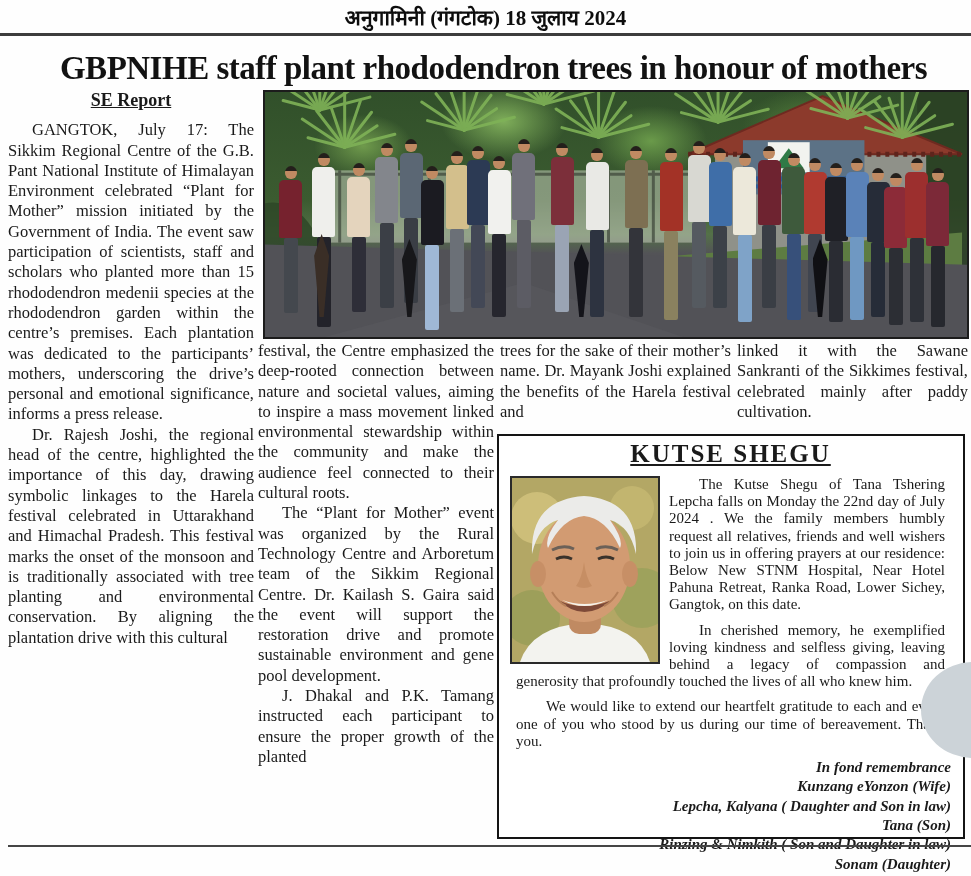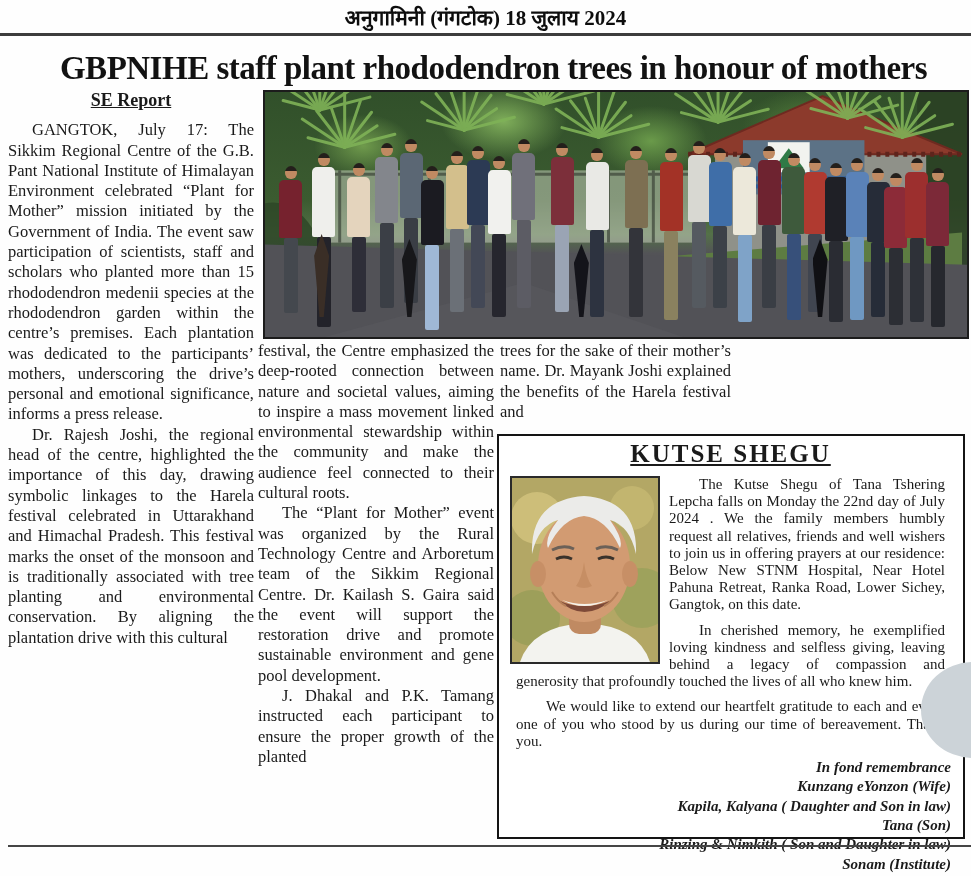--- a/index.html
+++ b/index.html
@@ -330,20 +330,23 @@
       </div>
   </div>
   <div class="col col2">
       <p class="np noind">festival, the Centre emphasized the deep-rooted connection between nature and societal values, aiming to inspire a mass movement linked environmental stewardship within the community and make the audience feel connected to their cultural roots.</p>
       <p class="np">The “Plant for Mother” event was organized by the Rural Technology Centre and Arboretum team of the Sikkim Regional Centre. Dr. Kailash S. Gaira said the event will support the restoration drive and promote sustainable environment and gene pool development.</p>
       <p class="np">J. Dhakal and P.K. Tamang instructed each participant to ensure the proper growth of the planted</p>
     </div>
   <div class="col col3">
       <p class="np noind">trees for the sake of their mother’s name. Dr. Mayank Joshi explained the benefits of the Harela festival and</p>
     </div>
+  <div class="col col4">
+      <p class="np noind">linked it with the Sawane Sankranti of the Sikkimes festival, celebrated mainly after paddy cultivation.</p>
+    </div>
 
   <div class="obit">
     <div class="obit-title">KUTSE SHEGU</div>
     <div class="portrait">
       <svg viewBox="0 0 146 184" width="146" height="184" preserveAspectRatio="none">
         <rect width="146" height="184" fill="#b3a765"></rect>
         <circle cx="25" cy="40" r="26" fill="#d3c47e" opacity="0.8"></circle>
         <circle cx="120" cy="30" r="22" fill="#c9bb74" opacity="0.7"></circle>
         <circle cx="130" cy="120" r="30" fill="#96a058" opacity="0.7"></circle>
         <circle cx="20" cy="140" r="28" fill="#8d9a54" opacity="0.6"></circle>
@@ -374,24 +377,24 @@
       </svg>
     </div>
     <div class="obit-body">
         <p class="np">The Kutse Shegu of Tana Tshering Lepcha falls on Monday the 22nd day of July 2024 . We the family members humbly request all relatives, friends and well wishers to join us in offering prayers at our residence: Below New STNM Hospital, Near Hotel Pahuna Retreat, Ranka Road, Lower Sichey, Gangtok, on this date.</p>
         <p class="np">In cherished memory, he exemplified loving kindness and selfless giving, leaving behind a legacy of compassion and generosity that profoundly touched the lives of all who knew him.</p>
         <p class="np">We would like to extend our heartfelt gratitude to each and every one of you who stood by us during our time of bereavement. Thank you.</p>
       </div>
     <div class="signoff">
         <p class="sig">In fond remembrance</p>
         <p class="sig">Kunzang eYonzon (Wife)</p>
-        <p class="sig">Kapila, Kalyana ( Daughter and Son in law)</p>
+        <p class="sig">Lepcha, Kalyana ( Daughter and Son in law)</p>
         <p class="sig">Tana (Son)</p>
         <p class="sig">Rinzing &amp; Nimkith ( Son and Daughter in law)</p>
-        <p class="sig">Sonam  (Institute)</p>
+        <p class="sig">Sonam  (Daughter)</p>
         <p class="sig">Kavya, Kashyap and Sangay ( Grandchildren)</p>
         <p class="sig">And entire family members. Ph no. +91 81018 92042</p>
       </div>
   </div>
 
   <div class="artifact"></div>
   <div class="rule-bottom"></div>
 </div>
 
 </body></html>

